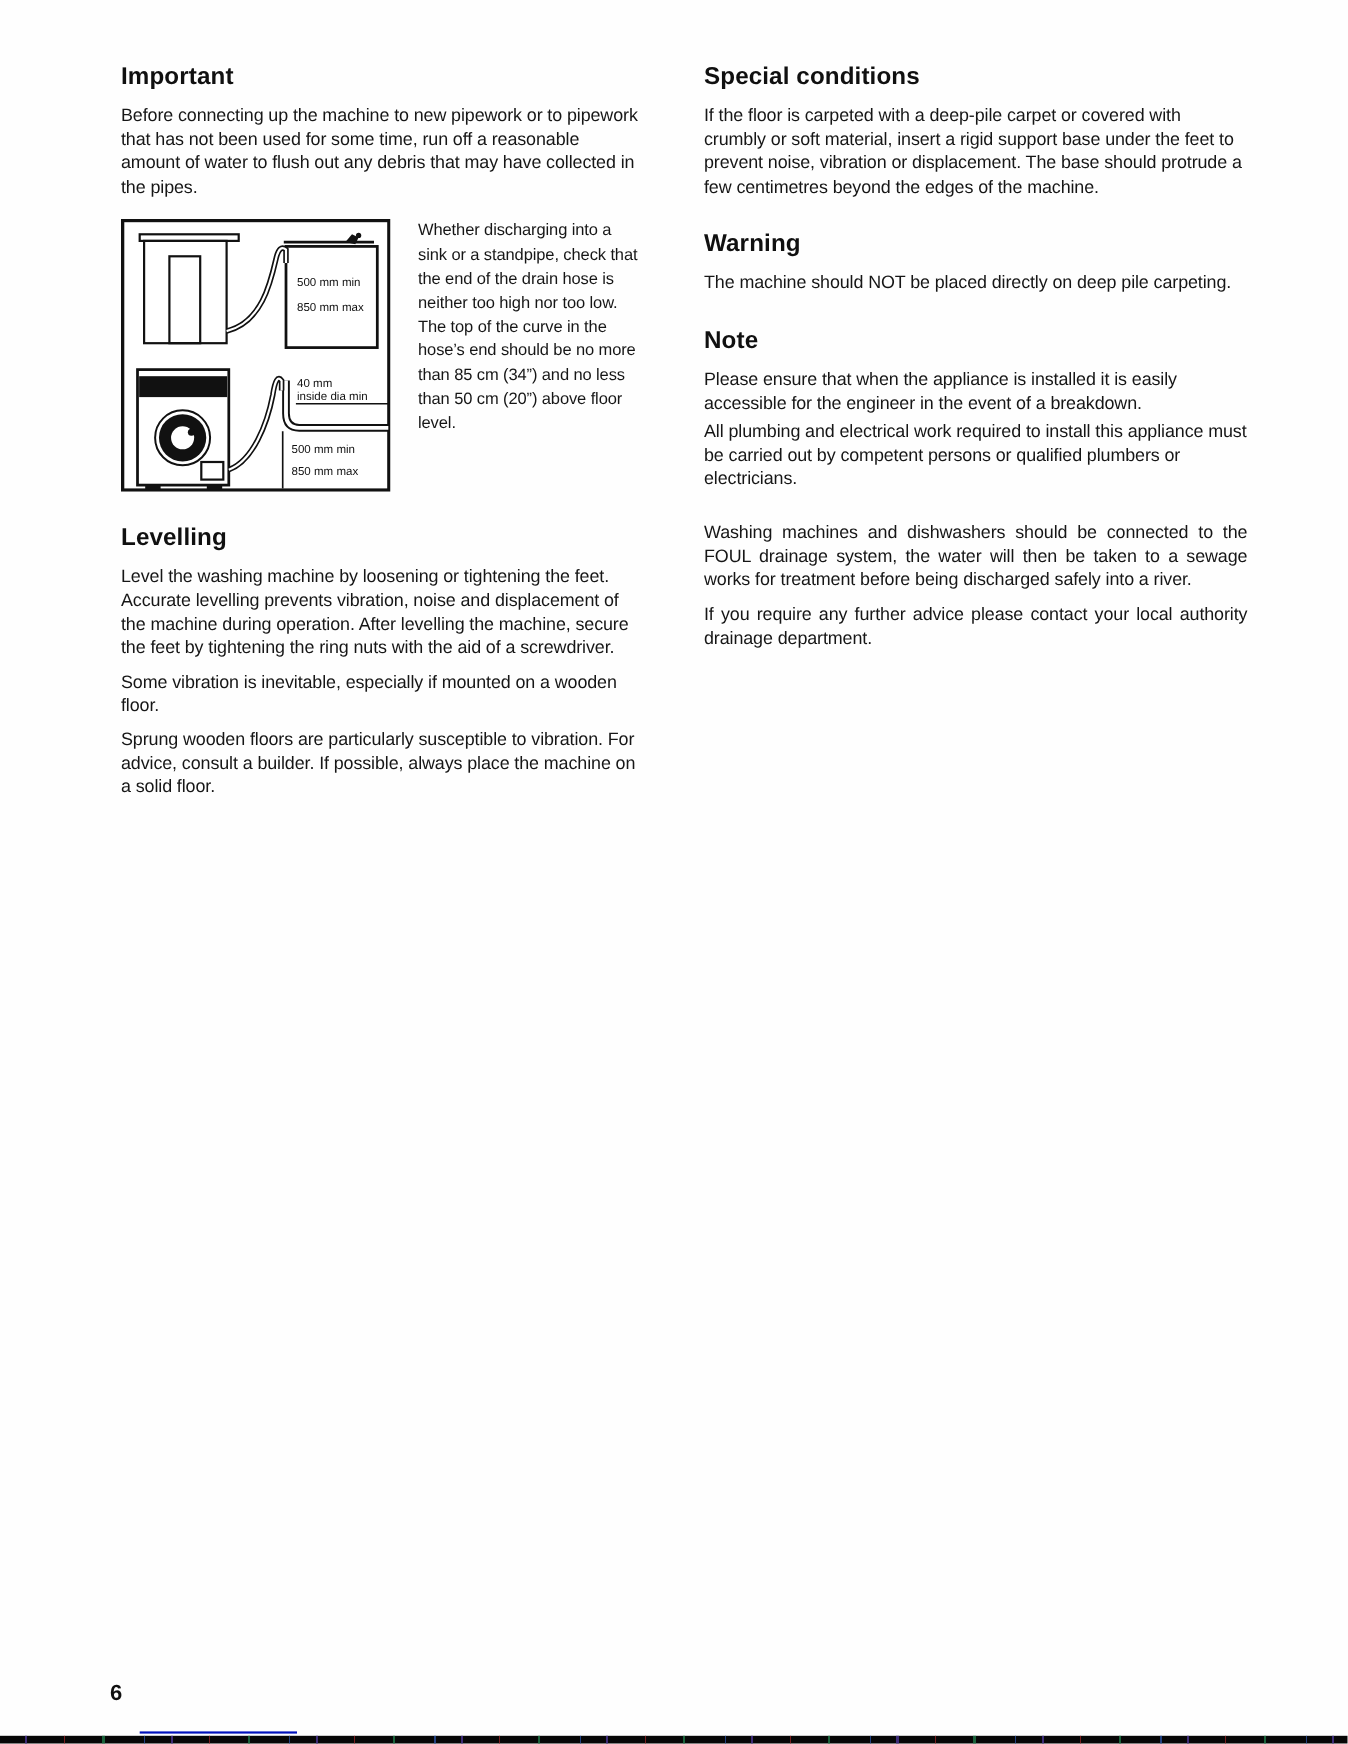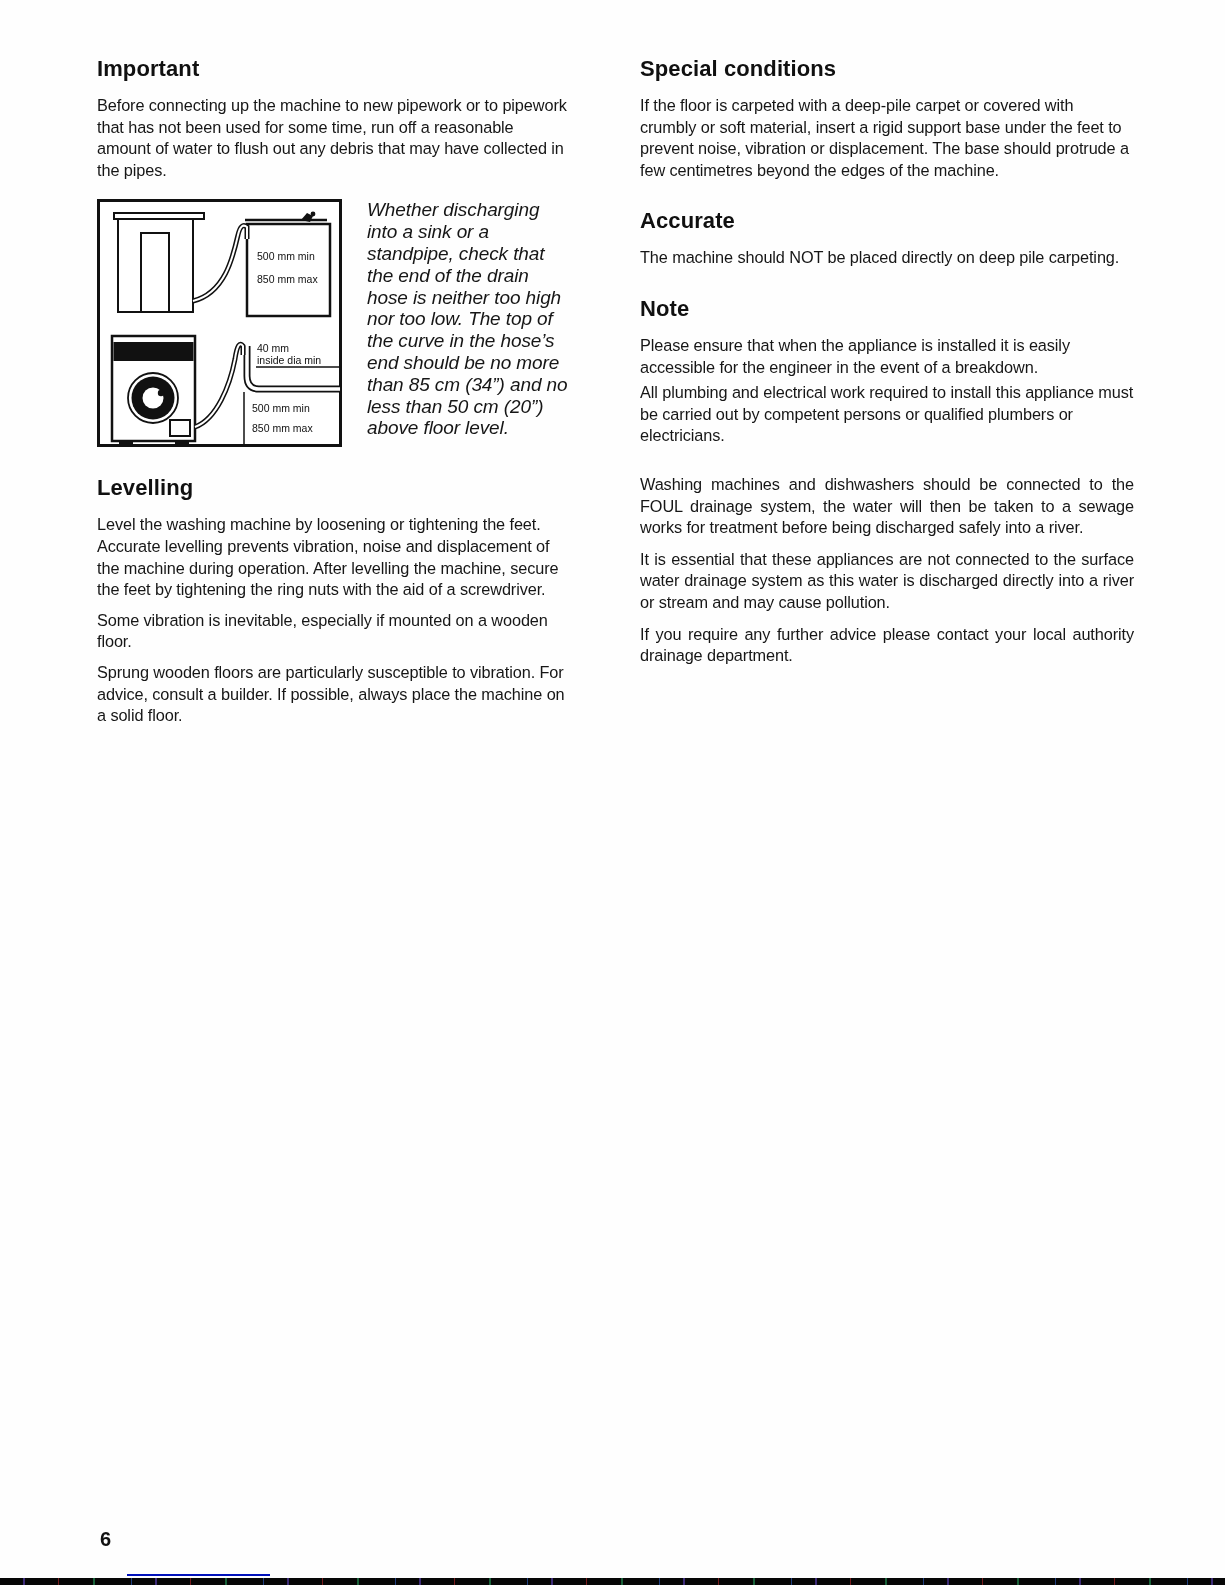--- a/index.html
+++ b/index.html
@@ -5,21 +5,21 @@
   * { margin:0; padding:0; box-sizing:border-box; }
   html, body { width:1225px; height:1585px; }
   body {
     position:relative;
     background:#fefefe;
     color:#161616;
     font-family:"Liberation Sans", sans-serif;
     overflow:hidden;
   }
   .col { position:absolute; top:56px; }
-  .col-left  { left:97px; width:474px; }
+  .col-left  { left:110px; width:474px; }
   .col-right { left:640px; width:494px; }
 
   h2.sec-heading {
     font-size:22px;
     font-weight:700;
     letter-spacing:.1px;
     margin:0 0 13px 0;
     color:#101010;
   }
   p.body-text {
@@ -34,24 +34,23 @@
 
   figure.fig-row {
     display:flex;
     align-items:flex-start;
     gap:25px;
     margin:6px 0 28px 0;
   }
   figure.fig-row svg { flex:0 0 auto; display:block; }
   figcaption {
     width:206px;
-    font-size:19px;
+    font-size:15px;
     line-height:21.8px;
     letter-spacing:-0.1px;
-    font-style:italic;
   }
   .diagram-label {
     font-family:"Liberation Sans", sans-serif;
     font-size:10.5px;
     fill:#111;
   }
 
   .page-number {
     position:absolute;
     left:100px;
@@ -163,33 +162,32 @@
   </main>
 
   <aside class="col col-right">
 
     <section>
       <h2 class="sec-heading">Special conditions</h2>
       <p class="body-text">If the floor is carpeted with a deep-pile carpet or covered with crumbly or soft material, insert a rigid support base under the feet to prevent noise, vibration or displacement. The base should protrude a few centimetres beyond the edges of the machine.</p>
     </section>
 
     <section>
-      <h2 class="sec-heading">Accurate</h2>
+      <h2 class="sec-heading">Warning</h2>
       <p class="body-text">The machine should NOT be placed directly on deep pile carpeting.</p>
     </section>
 
     <section class="tight">
       <h2 class="sec-heading">Note</h2>
       <p class="body-text">Please ensure that when the appliance is installed it is easily accessible for the engineer in the event of a breakdown.</p>
       <p class="body-text">All plumbing and electrical work required to install this appliance must be carried out by competent persons or qualified plumbers or electricians.</p>
     </section>
 
     <section class="justified">
       <p class="body-text">Washing machines and dishwashers should be connected to the FOUL drainage system, the water will then be taken to a sewage works for treatment before being discharged safely into a river.</p>
-      <p class="body-text">It is essential that these appliances are not connected to the surface water drainage system as this water is discharged directly into a river or stream and may cause pollution.</p>
       <p class="body-text">If you require any further advice please contact your local authority drainage department.</p>
     </section>
   </aside>
 
   <div class="page-number">6</div>
   <div class="blue-line"></div>
   <div class="bottom-bar"></div>
 </div>
 
 </body></html>

